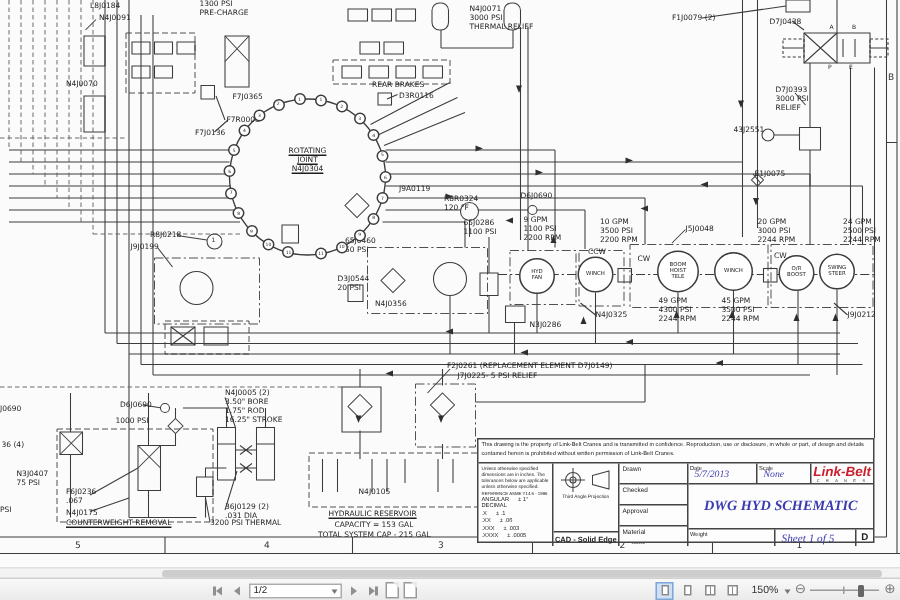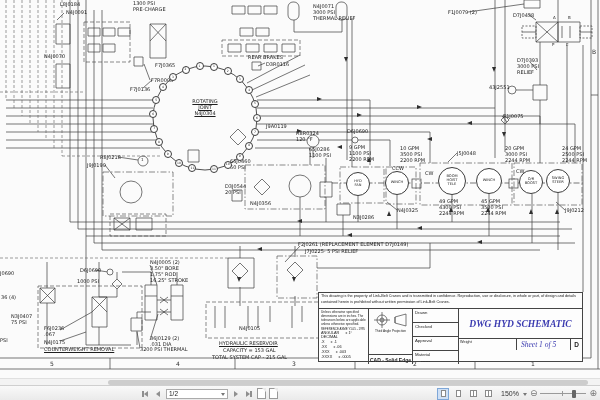--- a/index.html
+++ b/index.html
@@ -399,20 +399,34 @@
           <div class="plab">Third Angle Projection</div>
           <div class="cad">CAD - Solid Edge</div>
         </div>
         <div class="scol">
           <div class="scell">Drawn</div>
           <div class="scell">Checked</div>
           <div class="scell">Approval</div>
           <div class="scell"><span>Material</span><span class="mval">------</span></div>
         </div>
         <div class="rcol">
+          <div class="rrow1">
+            <div class="fcell date">
+                <span class="flab">Date</span>
+                <span class="fval blue">5/7/2013</span>
+              </div>
+            <div class="fcell scale">
+                <span class="flab">Scale</span>
+                <span class="fval blue">None</span>
+              </div>
+            <div class="logo">
+              <div class="lb">Link-Belt</div>
+              <div class="lbsub">C R A N E S</div>
+            </div>
+          </div>
           <div class="rrow2 blue">DWG HYD SCHEMATIC</div>
           <div class="rrow4">
             <div class="fcell wt">
                 <span class="flab">Weight</span>
               </div>
             <div class="sheet blue">Sheet 1 of 5</div>
             <div class="dsize">D</div>
           </div>
         </div>
       </div>

